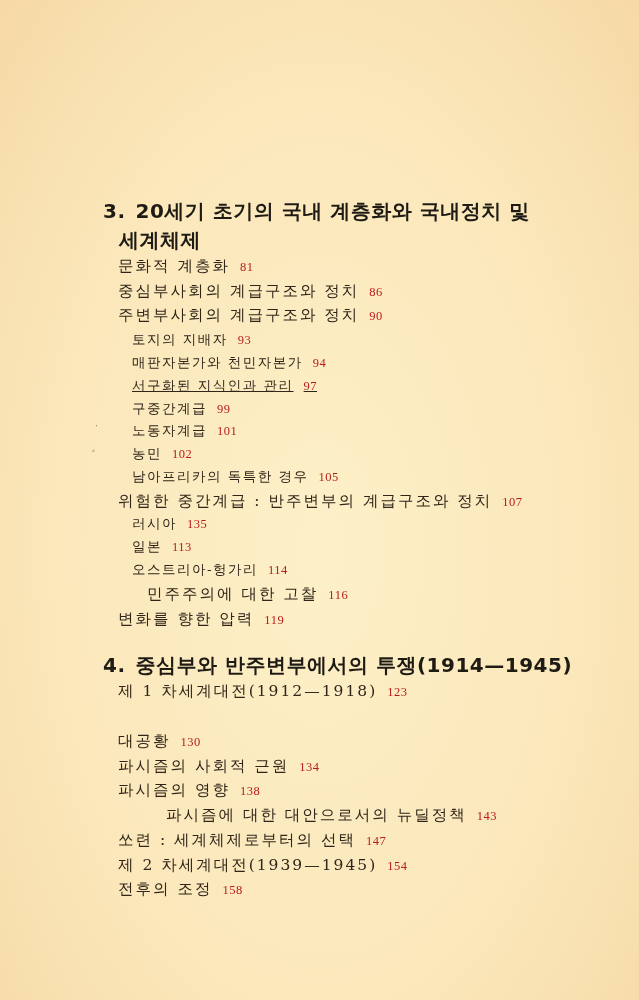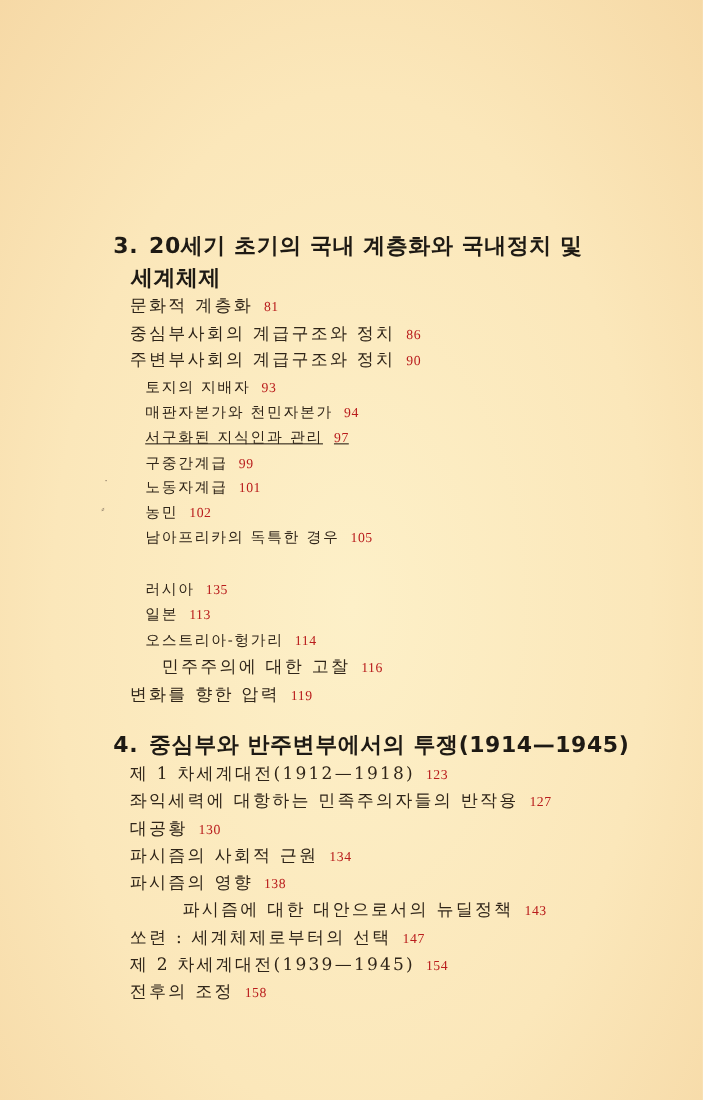--- a/index.html
+++ b/index.html
@@ -3,21 +3,21 @@
   <meta charset="utf-8">
   <style>
     html, body { margin: 0; padding: 0; }
     body {
       width: 639px; height: 1000px; overflow: hidden;
       background: radial-gradient(ellipse at 50% 55%, #fdf0c8 0%, #fbe7ba 60%, #f6d9a6 100%);
       font-family: "DejaVu Serif", "Liberation Serif", serif;
       color: #2a2218;
       position: relative;
     }
-    .page { position: absolute; left: 0; top: 12px; width: 639px; height: 888px; text-align: center; }
+    .page { position: absolute; left: 0; top: 0; width: 639px; height: 888px; text-align: center; }
     .chapter-title {
       position: absolute; left: 103px;
       font-family: "DejaVu Sans", "Liberation Sans", sans-serif;
       font-weight: bold; font-size: 20px; letter-spacing: 0.5px;
       color: #1e1a14; white-space: nowrap;
     }
     .chapter-title .num { margin-right: 10px; }
     .chapter-title.cont { left: 119px; }
     .entry {
       position: absolute; white-space: nowrap;
@@ -45,32 +45,32 @@
   <div class="entry l1" style="top:256px;"><span>문화적 계층화</span><span class="pg">81</span></div>
   <div class="entry l1" style="top:281px;"><span>중심부사회의 계급구조와 정치</span><span class="pg">86</span></div>
   <div class="entry l1" style="top:305px;"><span>주변부사회의 계급구조와 정치</span><span class="pg">90</span></div>
   <div class="entry l2" style="top:331px;"><span>토지의 지배자</span><span class="pg">93</span></div>
   <div class="entry l2" style="top:354px;"><span>매판자본가와 천민자본가</span><span class="pg">94</span></div>
   <div class="entry l2" style="top:377px;text-decoration:underline;"><span>서구화된 지식인과 관리</span><span class="pg">97</span></div>
   <div class="entry l2" style="top:400px;"><span>구중간계급</span><span class="pg">99</span></div>
   <div class="entry l2" style="top:422px;"><span>노동자계급</span><span class="pg">101</span></div>
   <div class="entry l2" style="top:445px;"><span>농민</span><span class="pg">102</span></div>
   <div class="entry l2" style="top:468px;"><span>남아프리카의 독특한 경우</span><span class="pg">105</span></div>
+  <div class="entry l1" style="top:491px;"><span>위험한 중간계급 : 반주변부의 계급구조와 정치</span><span class="pg">107</span></div>
   <div class="entry l2" style="top:515px;"><span>러시아</span><span class="pg">135</span></div>
   <div class="entry l2" style="top:538px;"><span>일본</span><span class="pg">113</span></div>
   <div class="entry l2" style="top:561px;"><span>오스트리아-헝가리</span><span class="pg">114</span></div>
   <div class="entry l1" style="top:584px;margin-left:29px;"><span>민주주의에 대한 고찰</span><span class="pg">116</span></div>
   <div class="entry l1" style="top:609px;"><span>변화를 향한 압력</span><span class="pg">119</span></div>
 
   <div class="chapter-title" style="top:652px;">
     <span class="num">4.</span><span>중심부와 반주변부에서의 투쟁(1914—1945)</span>
   </div>
 
   <div class="entry l1" style="top:681px;"><span>제 1 차세계대전(1912—1918)</span><span class="pg">123</span></div>
-  <div class="entry l1" style="top:706px;"><span>좌익세력에 대항하는 민족주의자들의 반작용</span><span class="pg">127</span></div>
   <div class="entry l1" style="top:731px;"><span>대공황</span><span class="pg">130</span></div>
   <div class="entry l1" style="top:756px;"><span>파시즘의 사회적 근원</span><span class="pg">134</span></div>
   <div class="entry l1" style="top:780px;"><span>파시즘의 영향</span><span class="pg">138</span></div>
   <div class="entry l1" style="top:805px;margin-left:48px;"><span>파시즘에 대한 대안으로서의 뉴딜정책</span><span class="pg">143</span></div>
   <div class="entry l1" style="top:830px;"><span>쏘련 : 세계체제로부터의 선택</span><span class="pg">147</span></div>
   <div class="entry l1" style="top:855px;"><span>제 2 차세계대전(1939—1945)</span><span class="pg">154</span></div>
   <div class="entry l1" style="top:879px;"><span>전후의 조정</span><span class="pg">158</span></div>
 
   <span class="mark" style="left:95px; top:421px;">·</span>
   <span class="mark" style="left:92px; top:445px;">⸗</span>

